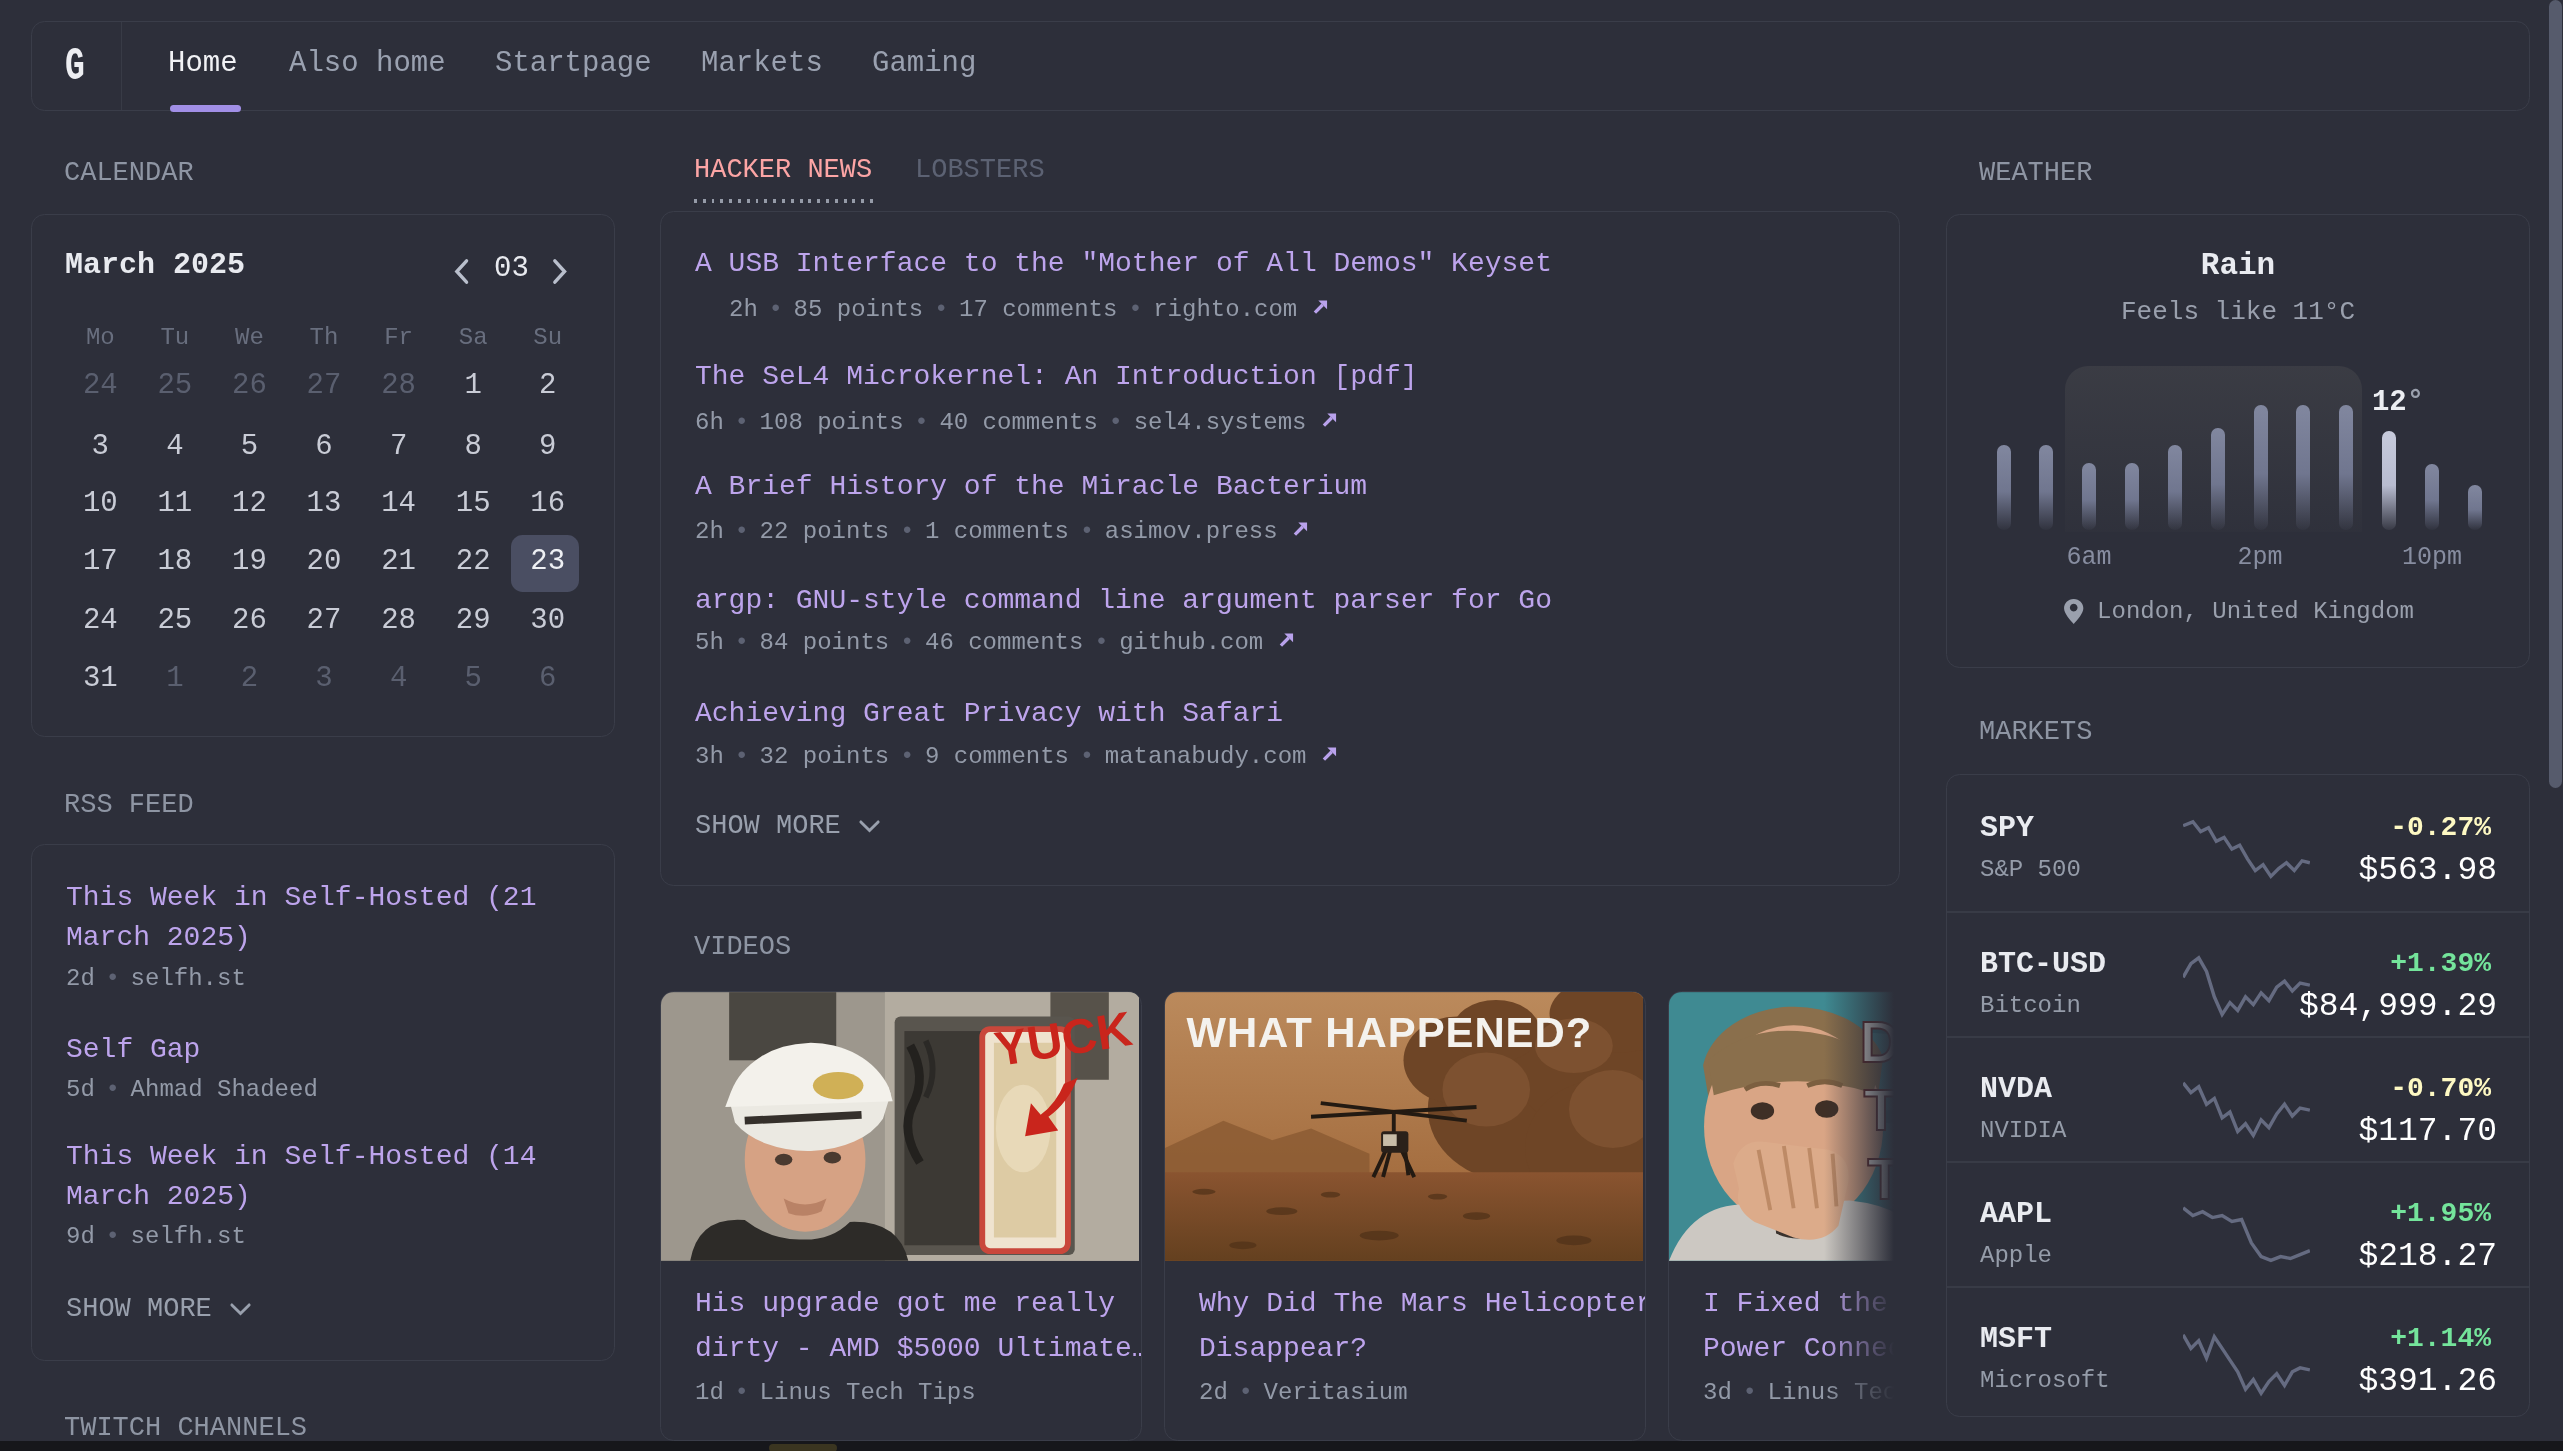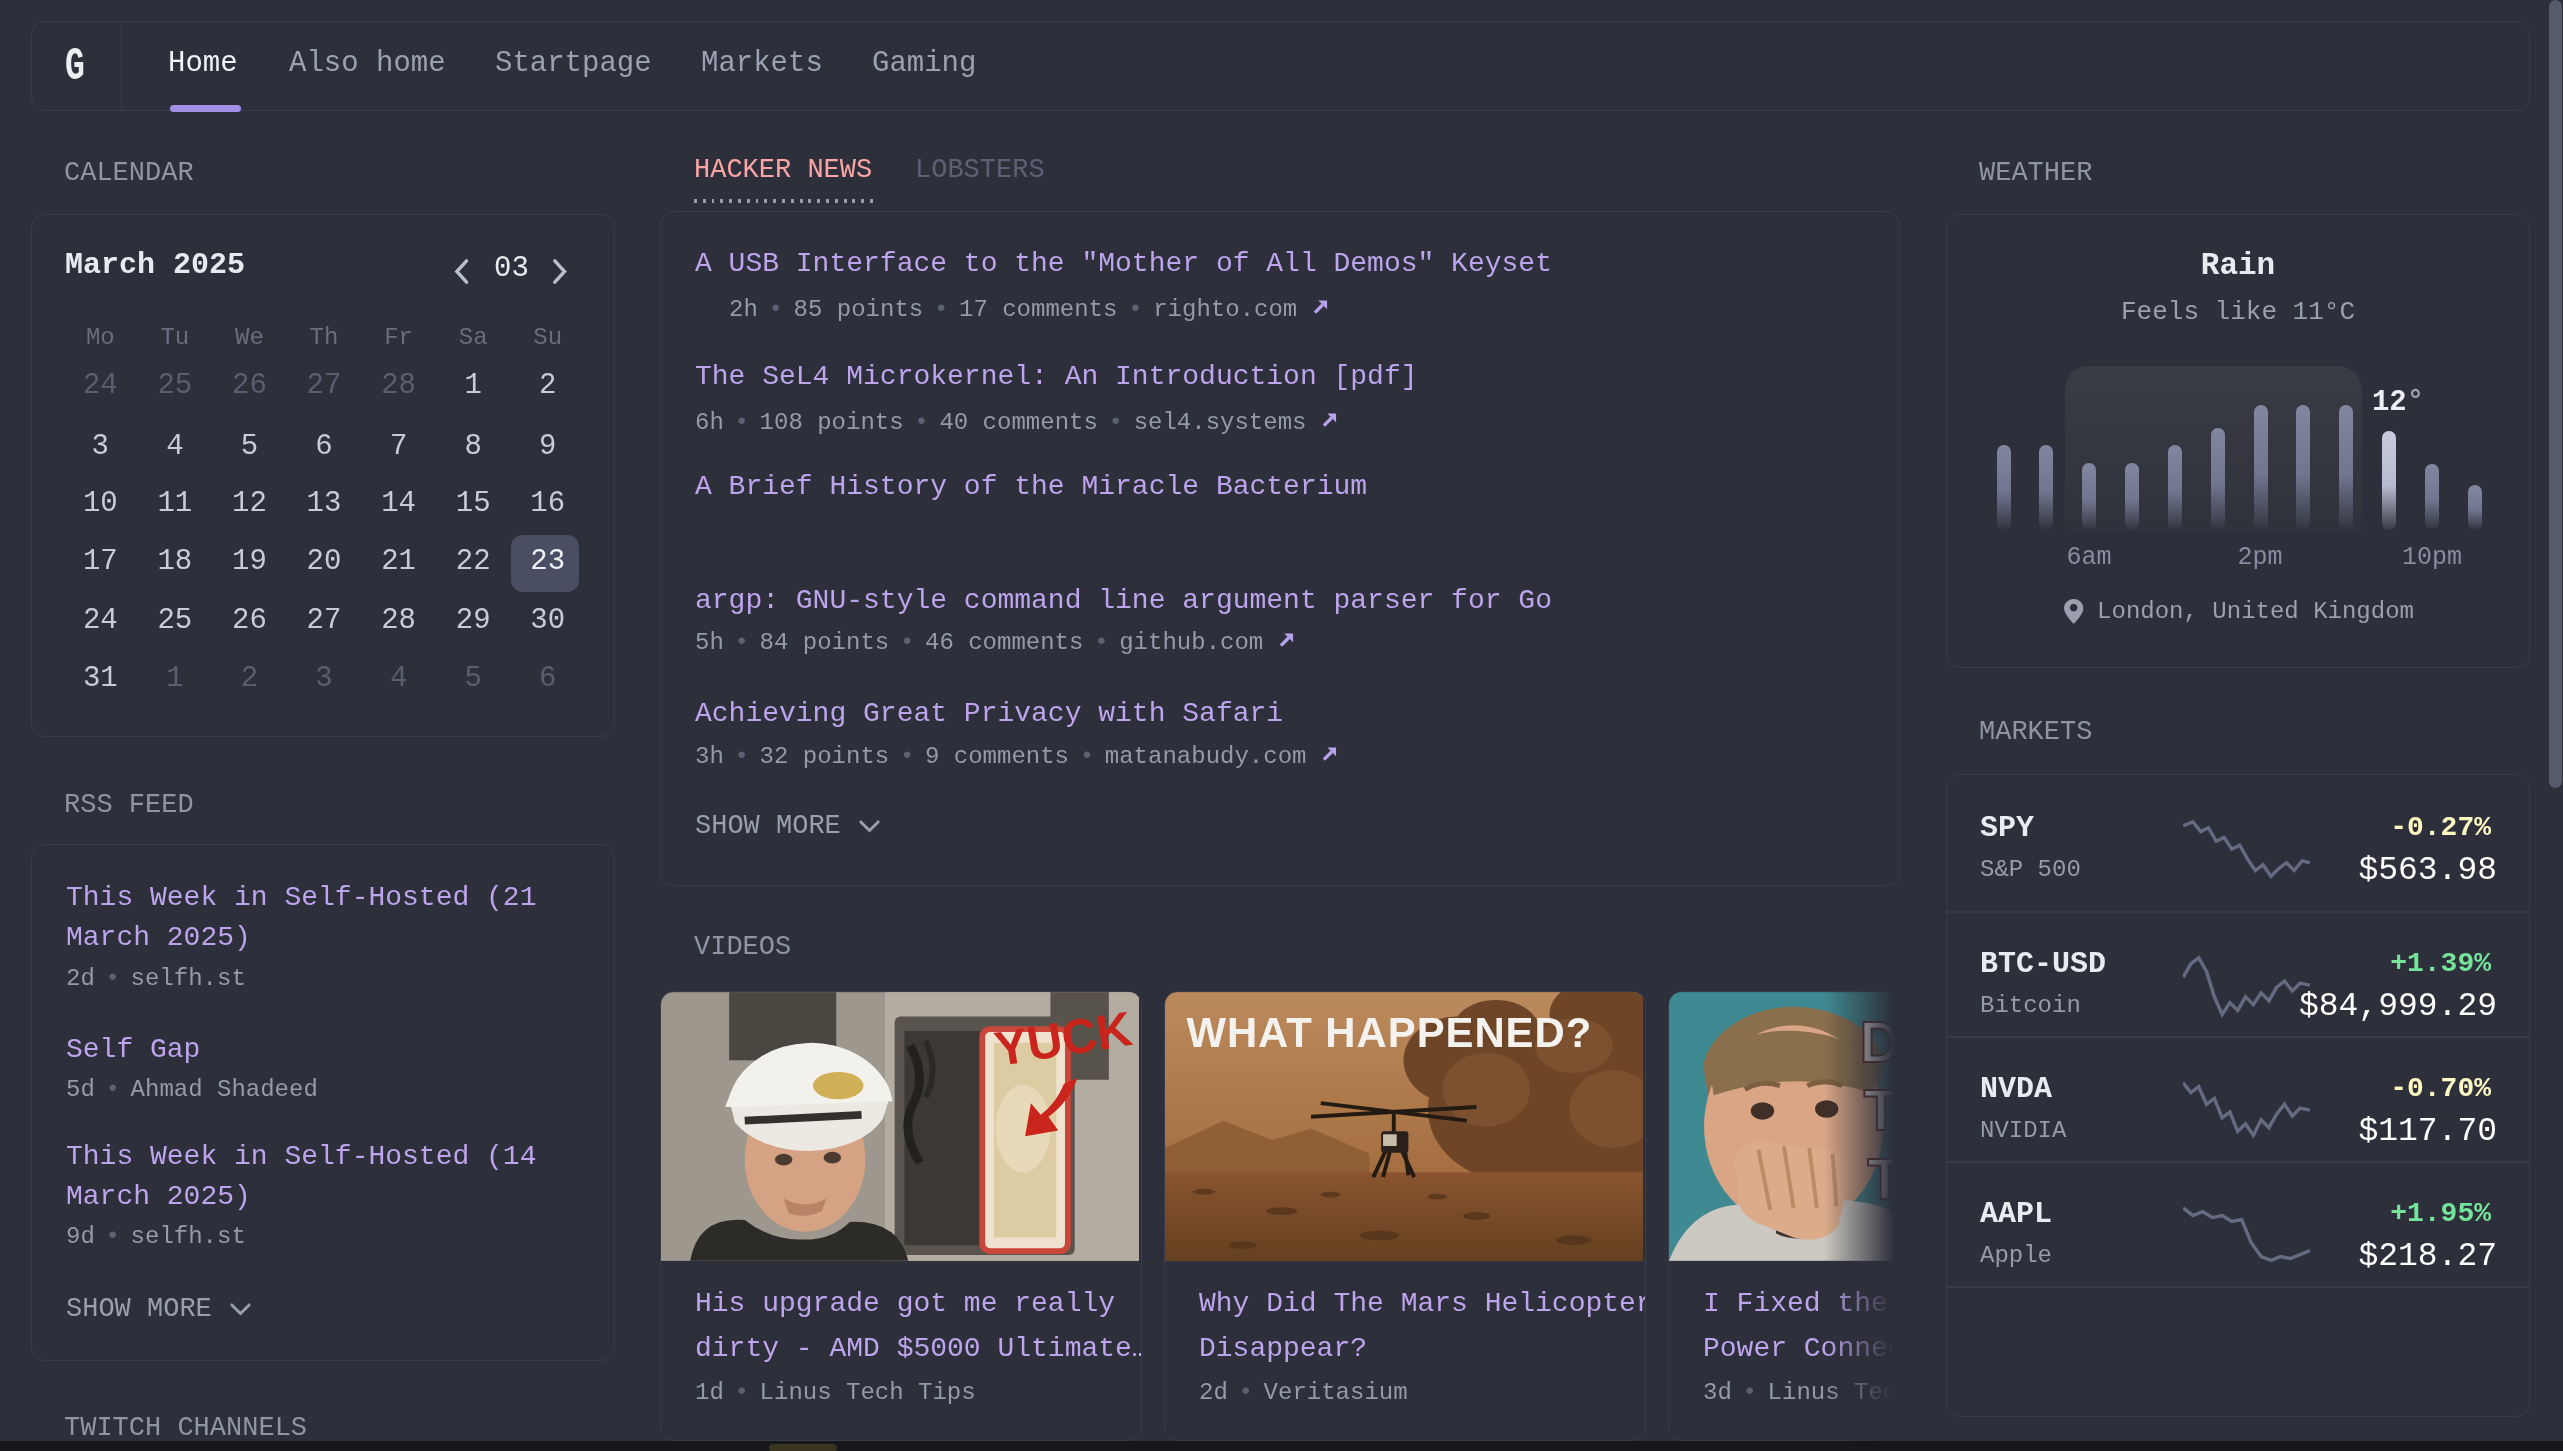--- a/index.html
+++ b/index.html
@@ -151,20 +151,24 @@
   <div class="t meta" style="left:34px; top:85px;margin-left:34px;">2h<span class="sep">•</span>85 points<span class="sep">•</span>17 comments<span class="sep">•</span>righto.com <svg style="display:inline-block;vertical-align:0px;" width="18.5" height="18.5" viewBox="0 0 19 19">
         <path d="M3 16 L11 8" stroke="#b9a2ec" stroke-width="3.4" fill="none"></path>
         <path d="M6.5 3.5 h9 v9 z" fill="#b9a2ec"></path>
       </svg></div>
   <div class="t purple title29" style="left:34px; top:151px;">The SeL4 Microkernel: An Introduction [pdf]</div>
   <div class="t meta" style="left:34px; top:198px;">6h<span class="sep">•</span>108 points<span class="sep">•</span>40 comments<span class="sep">•</span>sel4.systems <svg style="display:inline-block;vertical-align:0px;" width="18.5" height="18.5" viewBox="0 0 19 19">
         <path d="M3 16 L11 8" stroke="#b9a2ec" stroke-width="3.4" fill="none"></path>
         <path d="M6.5 3.5 h9 v9 z" fill="#b9a2ec"></path>
       </svg></div>
   <div class="t purple title29" style="left:34px; top:261px;">A Brief History of the Miracle Bacterium</div>
+  <div class="t meta" style="left:34px; top:307px;">2h<span class="sep">•</span>22 points<span class="sep">•</span>1 comments<span class="sep">•</span>asimov.press <svg style="display:inline-block;vertical-align:0px;" width="18.5" height="18.5" viewBox="0 0 19 19">
+        <path d="M3 16 L11 8" stroke="#b9a2ec" stroke-width="3.4" fill="none"></path>
+        <path d="M6.5 3.5 h9 v9 z" fill="#b9a2ec"></path>
+      </svg></div>
   <div class="t purple title29" style="left:34px; top:375px;">argp: GNU-style command line argument parser for Go</div>
   <div class="t meta" style="left:34px; top:418px;">5h<span class="sep">•</span>84 points<span class="sep">•</span>46 comments<span class="sep">•</span>github.com <svg style="display:inline-block;vertical-align:0px;" width="18.5" height="18.5" viewBox="0 0 19 19">
         <path d="M3 16 L11 8" stroke="#b9a2ec" stroke-width="3.4" fill="none"></path>
         <path d="M6.5 3.5 h9 v9 z" fill="#b9a2ec"></path>
       </svg></div>
   <div class="t purple title29" style="left:34px; top:488px;">Achieving Great Privacy with Safari</div>
   <div class="t meta" style="left:34px; top:532px;">3h<span class="sep">•</span>32 points<span class="sep">•</span>9 comments<span class="sep">•</span>matanabudy.com <svg style="display:inline-block;vertical-align:0px;" width="18.5" height="18.5" viewBox="0 0 19 19">
         <path d="M3 16 L11 8" stroke="#b9a2ec" stroke-width="3.4" fill="none"></path>
         <path d="M6.5 3.5 h9 v9 z" fill="#b9a2ec"></path>
       </svg></div>
@@ -362,19 +366,28 @@
   <div class="mrow" style="top:386px;">
     <div class="tick">AAPL</div>
       <div class="name">Apple</div>
     <div class="pct green">+1.95%</div>
       <div class="price">$218.27</div>
     <svg class="spark" width="127" height="78" viewBox="0 0 130 80">
         <polyline points="0,8 10,16 20,12 30,18 40,16 50,22 60,20 70,44 80,58 90,62 100,58 110,60 120,56 130,52" fill="none" stroke="#656b81" stroke-width="3.5"></polyline>
       </svg>
   </div>
   <div class="mdiv" style="top:511px;"></div>
+  <div class="mrow" style="top:511px;">
+    <div class="tick">MSFT</div>
+      <div class="name">Microsoft</div>
+    <div class="pct green">+1.14%</div>
+      <div class="price">$391.26</div>
+    <svg class="spark" width="127" height="78" viewBox="0 0 130 80">
+        <polyline points="0,10 8,24 16,16 24,34 32,12 40,24 48,36 56,48 64,66 72,56 80,70 88,58 96,50 104,62 112,48 120,44 130,46" fill="none" stroke="#656b81" stroke-width="3.5"></polyline>
+      </svg>
+  </div>
 </div>
 
 <div class="abs" style="left:0; top:1441px; width:2563px; height:10.7px; background:#16171b;"></div>
 <div class="abs" style="left:769px; top:1444px; width:68px; height:7.8px; background:#3a3520; border-radius:3.9px;"></div>
 
 <div class="abs" style="left:2549px; top:0; width:12.7px; height:788px; border-radius:6.8px; background:#565b6c;"></div>
 
 
 </body></html>

